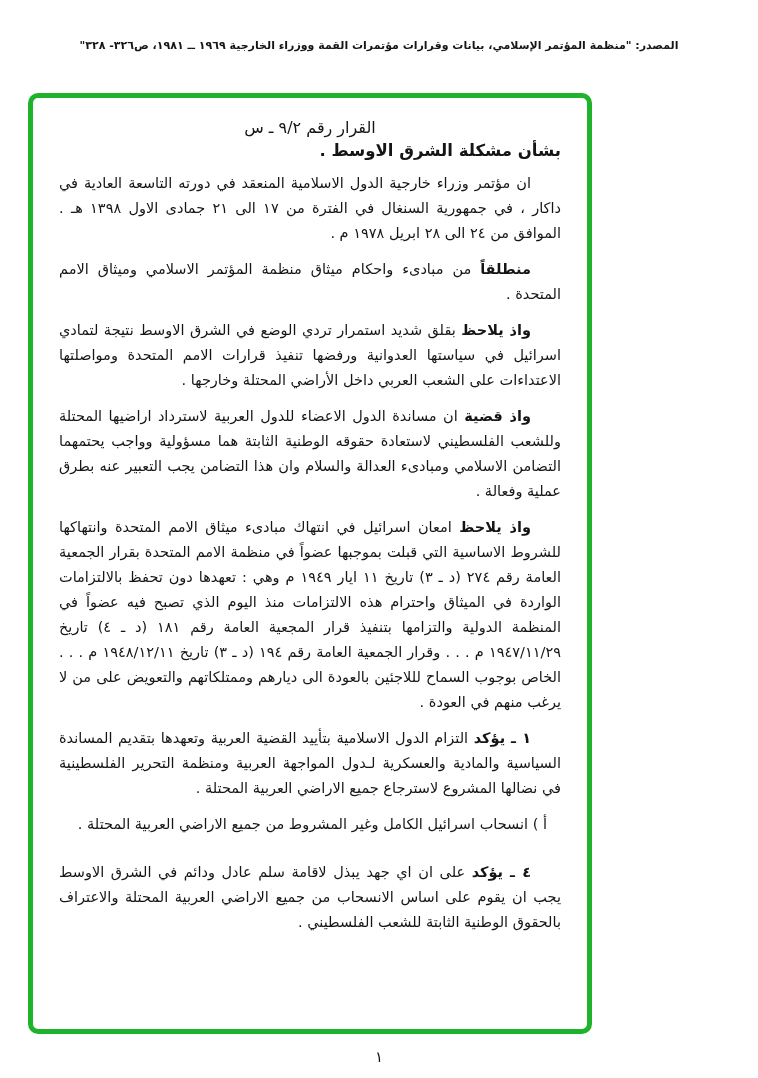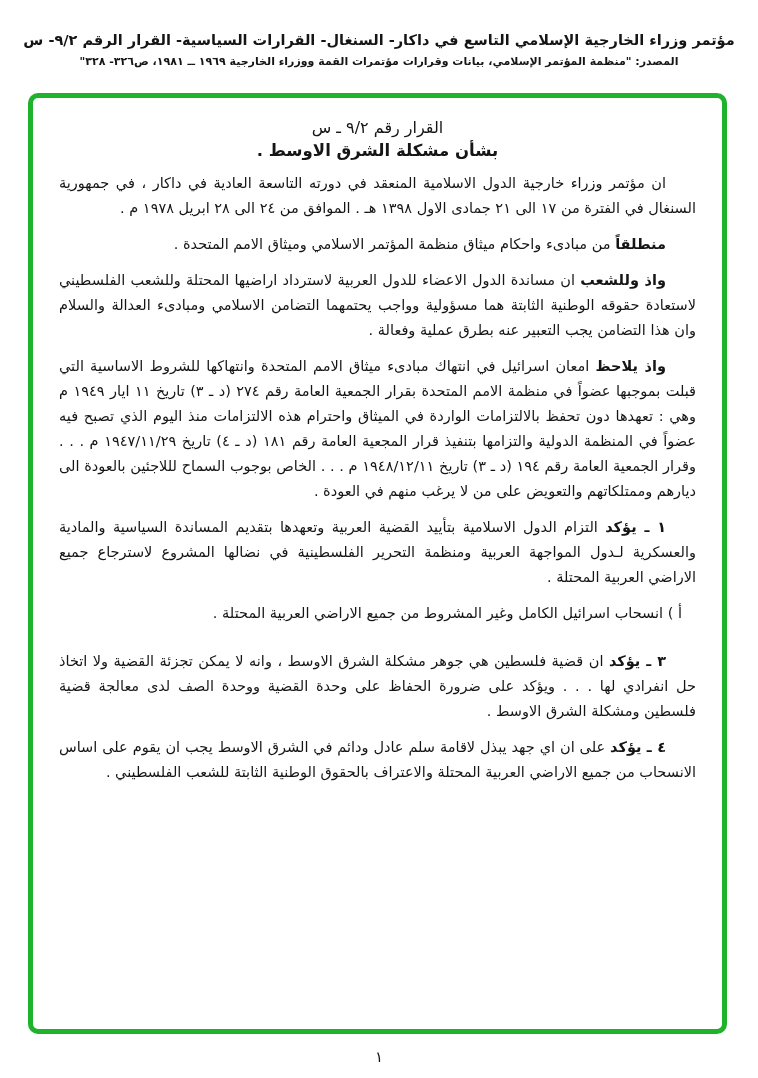--- a/index.html
+++ b/index.html
@@ -4,69 +4,68 @@
 <style>
   html,body{margin:0;padding:0;}
   body{
     width:758px;height:1078px;position:relative;background:#ffffff;
     font-family:"DejaVu Sans",sans-serif;color:#151515;overflow:hidden;
   }
   .header{direction:rtl;text-align:center;padding-top:32px;}
   .header-line1{font-size:14.5px;font-weight:bold;letter-spacing:0;}
   .header-line2{font-size:11px;font-weight:bold;margin-top:7px;}
   .frame{
-    position:absolute;left:28px;top:93px;width:699px;height:941px;
+    position:absolute;left:28px;top:93px;width:564px;height:941px;
     box-sizing:border-box;border:5px solid #1fb32c;border-radius:10px;
     padding:12px 26px 0 26px;direction:rtl;overflow:hidden;background:#fff;
   }
   .doc-title{text-align:center;font-size:16px;font-weight:normal;margin:8px 0 4px 0;}
-  .doc-subtitle{text-align:center;font-size:16.5px;font-weight:bold;margin:4px 0 10px 0;}
+  .doc-subtitle{font-size:16.5px;font-weight:bold;margin:4px 0 10px 0;}
   .para{
     font-size:14.5px;line-height:25px;margin:11px 0;
     text-align:justify;text-indent:30px;
   }
   .para .lead{font-weight:bold;}
   .para .num{font-weight:bold;margin-top:36px;}
   .subitems{margin:4px 0 23px 0;}
   .subitems p{
     font-size:14.5px;line-height:25px;margin:2px 0;
     text-align:justify;text-indent:0;padding-right:14px;
   }
   .page-number{
     position:absolute;left:0;right:0;bottom:12px;text-align:center;
     font-size:15px;color:#151515;
   }
 </style>
 </head>
 <body>
 
 <div class="header">
-  <div class="header-line1">مؤتمر وزراء الخارجية الإسلامي التاسع في داكار- السنغال- القرارات السياسية- القرار الرقم ٩/٢- س</div>
   <div class="header-line2">المصدر: "منظمة المؤتمر الإسلامي، بيانات وقرارات مؤتمرات القمة ووزراء الخارجية ١٩٦٩ ــ ١٩٨١، ص٣٢٦- ٣٢٨"</div>
 </div>
 
 <div class="frame">
   <div class="doc-title">القرار رقم ٩/٢ ـ س</div>
   <div class="doc-subtitle">بشأن مشكلة الشرق الاوسط .</div>
 
   <p class="para"><b class="lead"></b><span>ان مؤتمر وزراء خارجية الدول الاسلامية المنعقد في دورته التاسعة العادية في داكار ، في جمهورية السنغال في الفترة من ١٧ الى ٢١ جمادى الاول ١٣٩٨ هـ . الموافق من ٢٤ الى ٢٨ ابريل ١٩٧٨ م .</span></p>
 
   <p class="para"><b class="lead">منطلقاً</b><span> من مبادىء واحكام ميثاق منظمة المؤتمر الاسلامي وميثاق الامم المتحدة .</span></p>
 
 
+  <p class="para"><b class="lead">واذ يلاحظ</b><span> بقلق شديد استمرار تردي الوضع في الشرق الاوسط نتيجة لتمادي اسرائيل في سياستها العدوانية ورفضها تنفيذ قرارات الامم المتحدة ومواصلتها الاعتداءات على الشعب العربي داخل الأراضي المحتلة وخارجها .</span></p>
 
-  <p class="para"><b class="lead">واذ وللشعب</b><span> ان مساندة الدول الاعضاء للدول العربية لاسترداد اراضيها المحتلة وللشعب الفلسطيني لاستعادة حقوقه الوطنية الثابتة هما مسؤولية وواجب يحتمهما التضامن الاسلامي ومبادىء العدالة والسلام وان هذا التضامن يجب التعبير عنه بطرق عملية وفعالة .</span></p>
+  <p class="para"><b class="lead">واذ قضية</b><span> ان مساندة الدول الاعضاء للدول العربية لاسترداد اراضيها المحتلة وللشعب الفلسطيني لاستعادة حقوقه الوطنية الثابتة هما مسؤولية وواجب يحتمهما التضامن الاسلامي ومبادىء العدالة والسلام وان هذا التضامن يجب التعبير عنه بطرق عملية وفعالة .</span></p>
 
   <p class="para"><b class="lead">واذ يلاحظ</b><span> امعان اسرائيل في انتهاك مبادىء ميثاق الامم المتحدة وانتهاكها للشروط الاساسية التي قبلت بموجبها عضواً في منظمة الامم المتحدة بقرار الجمعية العامة رقم ٢٧٤ (د ـ ٣) تاريخ ١١ ايار ١٩٤٩ م وهي : تعهدها دون تحفظ بالالتزامات الواردة في الميثاق واحترام هذه الالتزامات منذ اليوم الذي تصبح فيه عضواً في المنظمة الدولية والتزامها بتنفيذ قرار المجعية العامة رقم ١٨١ (د ـ ٤) تاريخ ١٩٤٧/١١/٢٩ م . . . وقرار الجمعية العامة رقم ١٩٤ (د ـ ٣) تاريخ ١٩٤٨/١٢/١١ م . . . الخاص بوجوب السماح لللاجئين بالعودة الى ديارهم وممتلكاتهم والتعويض على من لا يرغب منهم في العودة .</span></p>
 
   <p class="para"><b class="num">١ ـ </b><b class="lead">يؤكد</b><span> التزام الدول الاسلامية بتأييد القضية العربية وتعهدها بتقديم المساندة السياسية والمادية والعسكرية لـدول المواجهة العربية ومنظمة التحرير الفلسطينية في نضالها المشروع لاسترجاع جميع الاراضي العربية المحتلة .</span></p>
 
 
   <div class="subitems">
     <p>أ ) انسحاب اسرائيل الكامل وغير المشروط من جميع الاراضي العربية المحتلة .</p>
   </div>
 
-  <p class="para"><b class="num">٣ ـ </b><b class="lead">يؤكد</b><span> ان قضية فلسطين هي جوهر مشكلة الشرق الاوسط ، وانه لا يمكن تجزئة القضية ولا اتخاذ حل انفرادي لها . . . ويؤكد على ضرورة الحفاظ على وحدة القضية ووحدة الصف لدى معالجة قضية فلسطين ومشكلة الشرق الاوسط .</span></p>
 
   <p class="para"><b class="num">٤ ـ </b><b class="lead">يؤكد</b><span> على ان اي جهد يبذل لاقامة سلم عادل ودائم في الشرق الاوسط يجب ان يقوم على اساس الانسحاب من جميع الاراضي العربية المحتلة والاعتراف بالحقوق الوطنية الثابتة للشعب الفلسطيني .</span></p>
 </div>
 
 <div class="page-number">١</div>
 
 </body></html>

